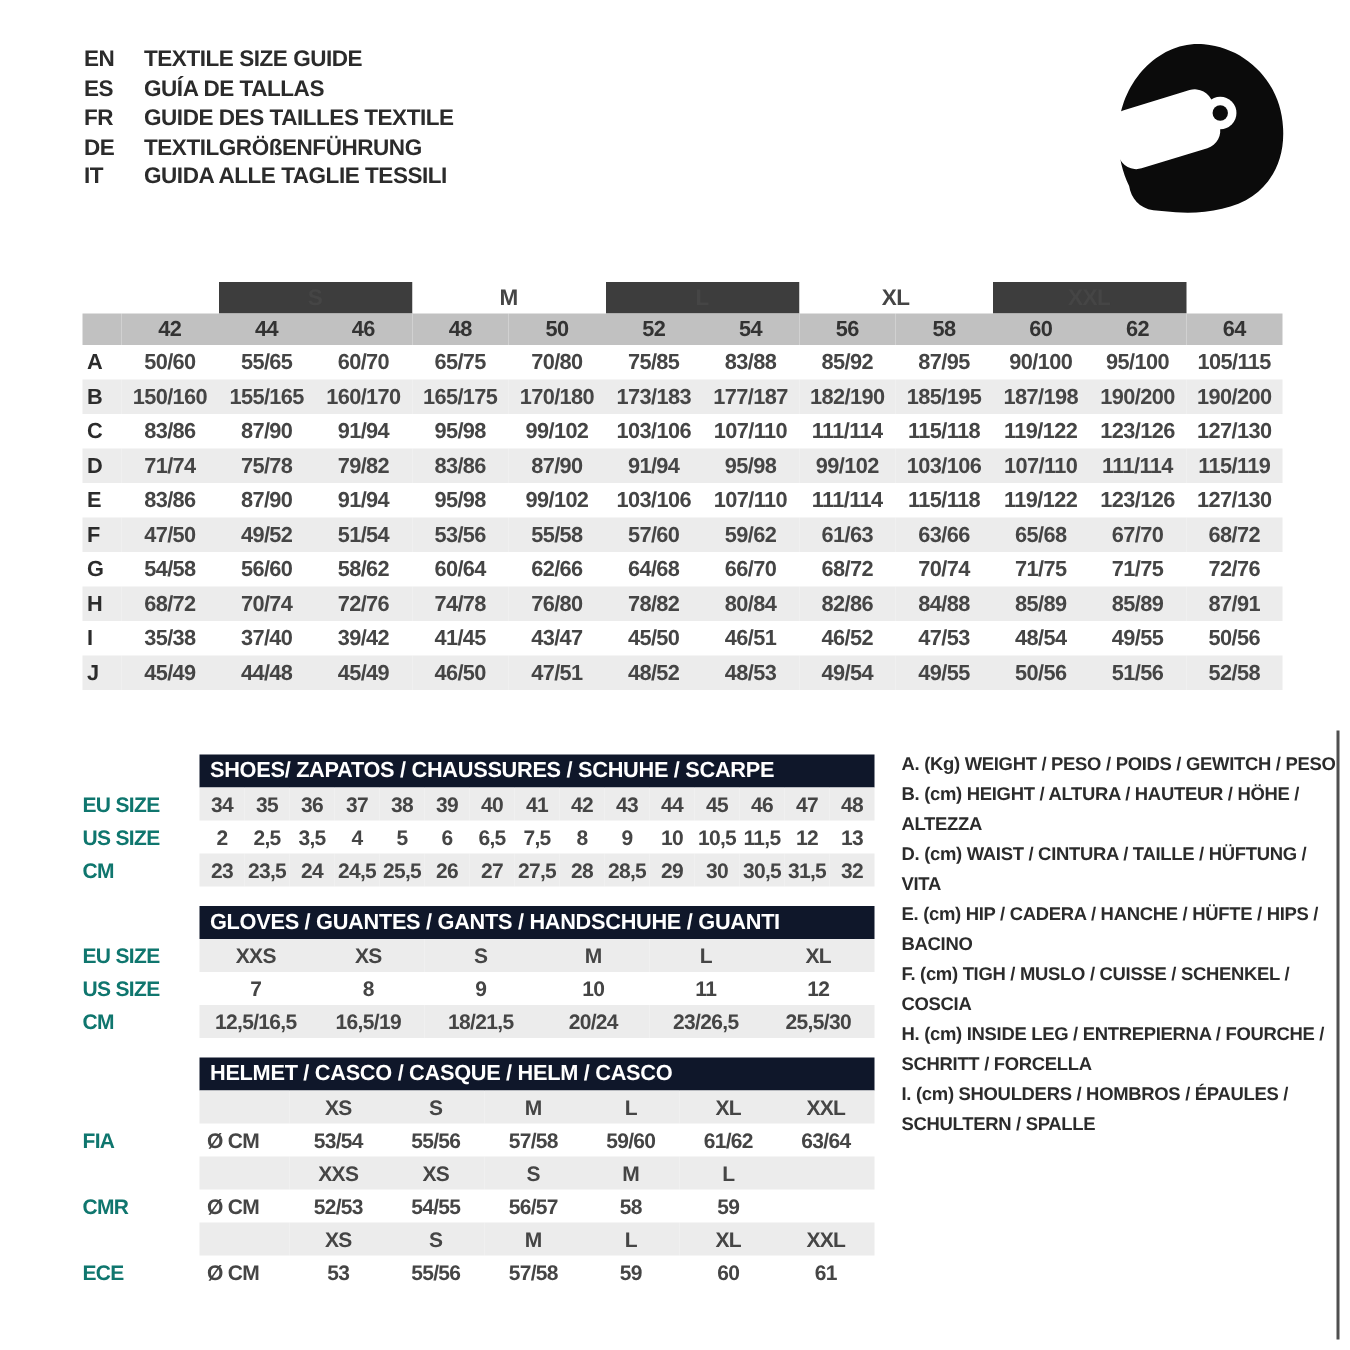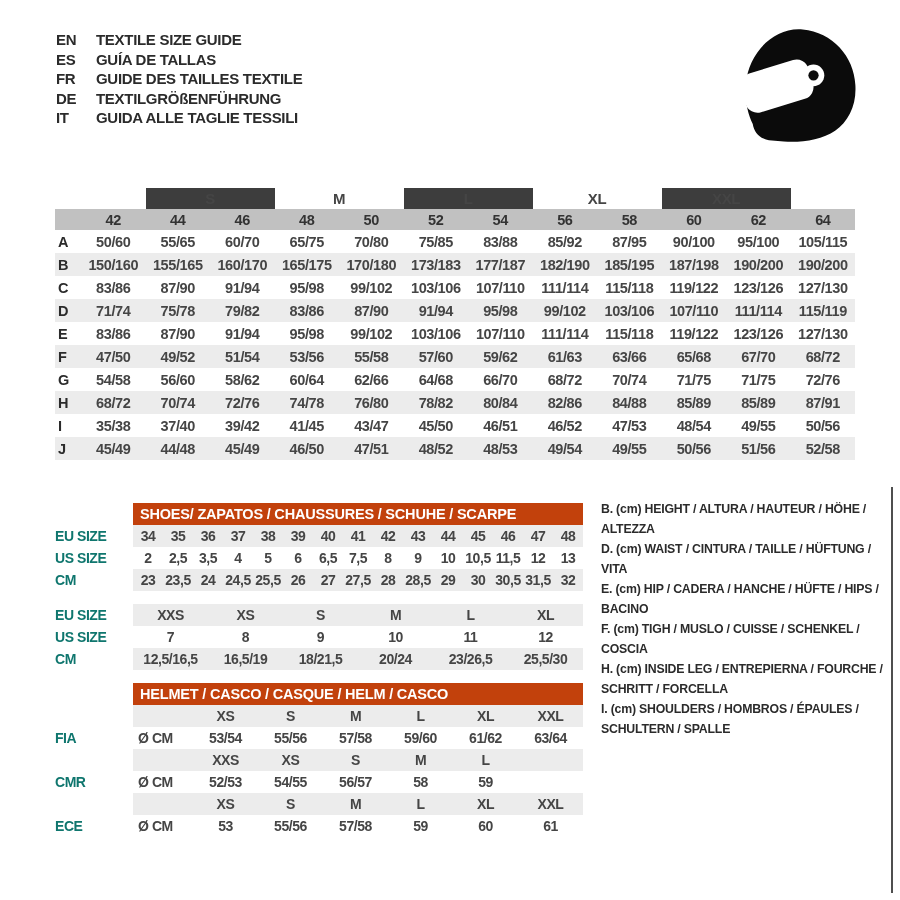--- a/index.html
+++ b/index.html
@@ -25,21 +25,21 @@
   .band{background:#3d3d3d;color:#ffffff;font-size:15px;}
   .band-plain{color:#1d1d1d;font-size:15px;background:#ffffff;}
   .main-table tr.num-row td{background:#c1c1c1;color:#333333;height:21px;}
   .main-table td.row-label{text-align:left;padding-left:3px;color:#2b2b2b;}
   .main-table tr.alt td{background:#ececec;}
 
   
   .bottom-left{position:absolute;left:55px;top:503px;}
   .sub-table{width:528px;font-weight:bold;font-size:14px;letter-spacing:-0.45px;margin-bottom:13px;}
   .sub-table td{text-align:center;height:22px;color:#454545;}
-  .sub-table td.bar{background:#c2410c;color:#ffffff;text-align:left;padding-left:7px;
+  .sub-table td.bar{background:#0f172a;color:#ffffff;text-align:left;padding-left:7px;
                     font-size:14.5px;letter-spacing:-0.2px;}
   .sub-table td.rowlabel{text-align:left;color:#0f766e;}
   .sub-table td.shade{background:#ececec;}
   .sub-table td.unit{text-align:left;padding-left:5px;}
 
   
   .legend{position:absolute;left:601px;top:499px;width:292px;font-weight:bold;
           font-size:12.3px;line-height:20px;letter-spacing:-0.2px;color:#2b2b2b;
           white-space:normal;}
   .legend-item{margin:0;}
@@ -370,20 +370,24 @@
           <col style="width: 78px;">
           <col style="width: 75px;">
           <col style="width: 75px;">
           <col style="width: 75px;">
           <col style="width: 75px;">
           <col style="width: 75px;">
           <col style="width: 75px;">
         </colgroup>
     <tbody>
           <tr>
+            <td></td>
+            <td class="bar" colspan="6">GLOVES / GUANTES / GANTS / HANDSCHUHE / GUANTI</td>
+          </tr>
+          <tr>
             <td class="rowlabel">EU SIZE</td>
             <td class="shade">XXS</td>
             <td class="shade">XS</td>
             <td class="shade">S</td>
             <td class="shade">M</td>
             <td class="shade">L</td>
             <td class="shade">XL</td>
           </tr>
           <tr>
             <td class="rowlabel">US SIZE</td>
@@ -479,20 +483,21 @@
             <td>57/58</td>
             <td>59</td>
             <td>60</td>
             <td>61</td>
           </tr>
         </tbody>
       </table>
   </div>
 
   <div class="legend">
+    <div class="legend-item">A. (Kg) WEIGHT / PESO / POIDS / GEWITCH / PESO</div>
     <div class="legend-item">B. (cm) HEIGHT / ALTURA / HAUTEUR / HÖHE / ALTEZZA</div>
     <div class="legend-item">D. (cm) WAIST / CINTURA / TAILLE / HÜFTUNG / VITA</div>
     <div class="legend-item">E. (cm) HIP / CADERA / HANCHE / HÜFTE / HIPS / BACINO</div>
     <div class="legend-item">F. (cm) TIGH / MUSLO / CUISSE / SCHENKEL / COSCIA</div>
     <div class="legend-item">H. (cm) INSIDE LEG / ENTREPIERNA / FOURCHE / SCHRITT / FORCELLA</div>
     <div class="legend-item">I. (cm) SHOULDERS / HOMBROS / ÉPAULES / SCHULTERN / SPALLE</div>
   </div>
 
   <div class="right-border"></div>
 </div>

